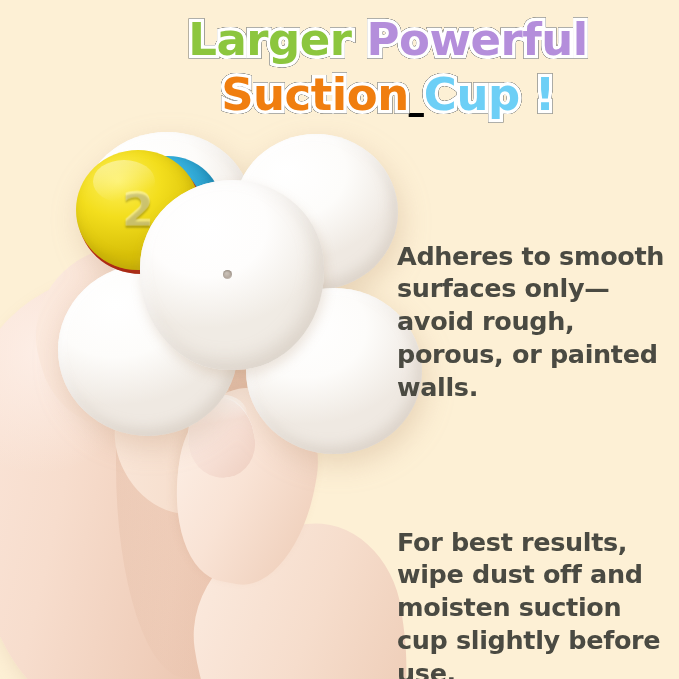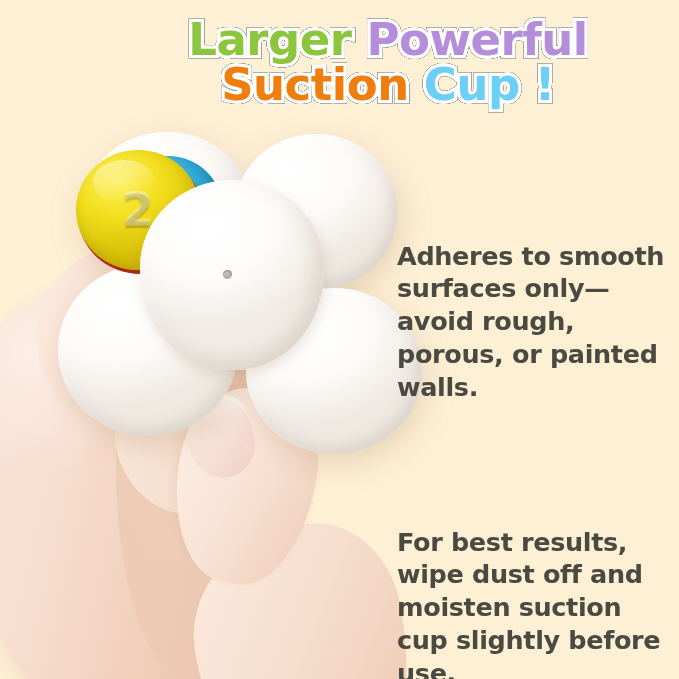--- a/index.html
+++ b/index.html
@@ -37,21 +37,22 @@
   }
   .headline-line {
     display: block;
     white-space: nowrap;
     font-family: "DejaVu Sans", sans-serif;
     font-weight: bold;
     font-size: 45px;
     letter-spacing: -0.5px;
   }
   .headline-line + .headline-line {
-    margin-top: 2px;
+    margin-top: 12px;
+    text-decoration: underline;
   }
   .hw {
     display: inline-block;
     position: relative;
     -webkit-text-stroke: 7px #ffffff;
     paint-order: stroke fill;
     filter: drop-shadow(0 0 0.6px #3a3a32) drop-shadow(0 0 0.6px #3a3a32);
   }
   .hw-green  { color: #8cc63e; }
   .hw-purple { color: #b48edb; }

